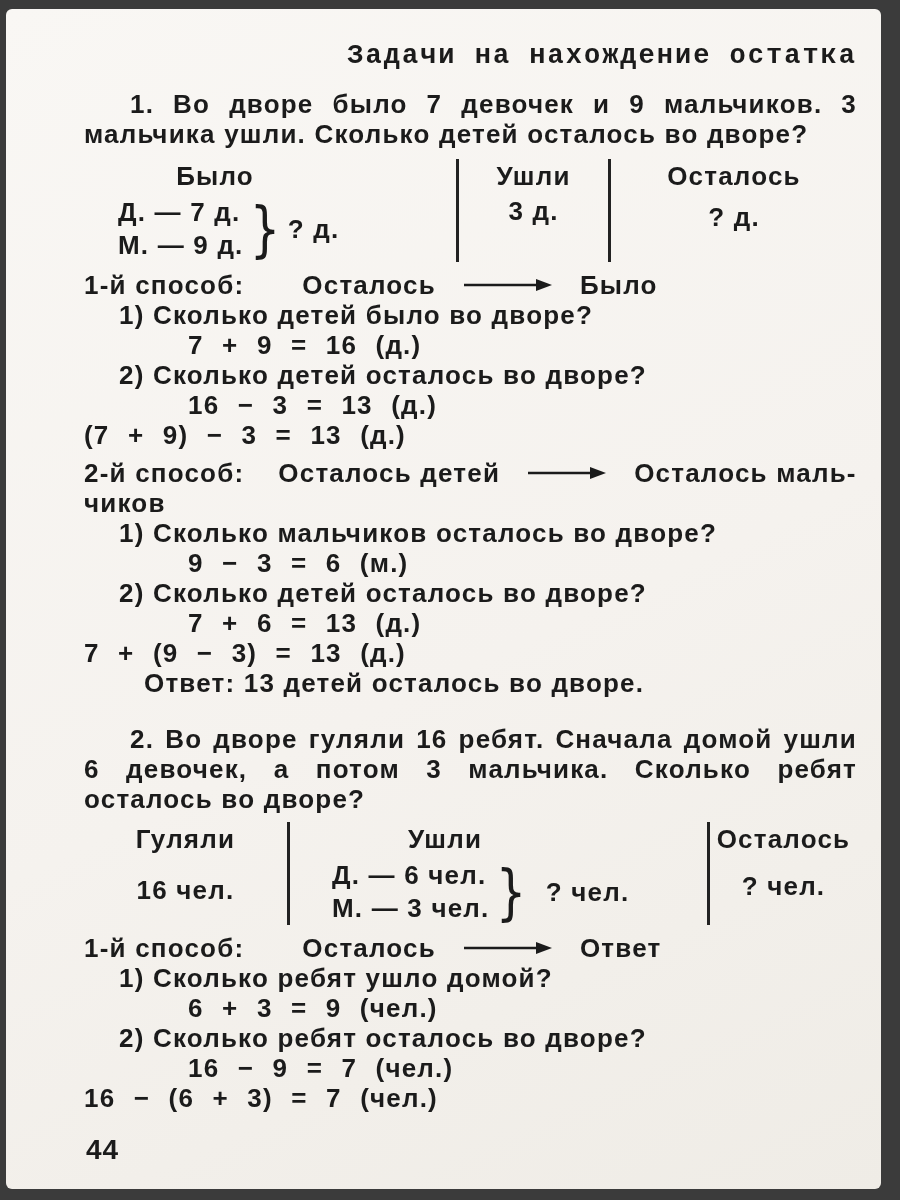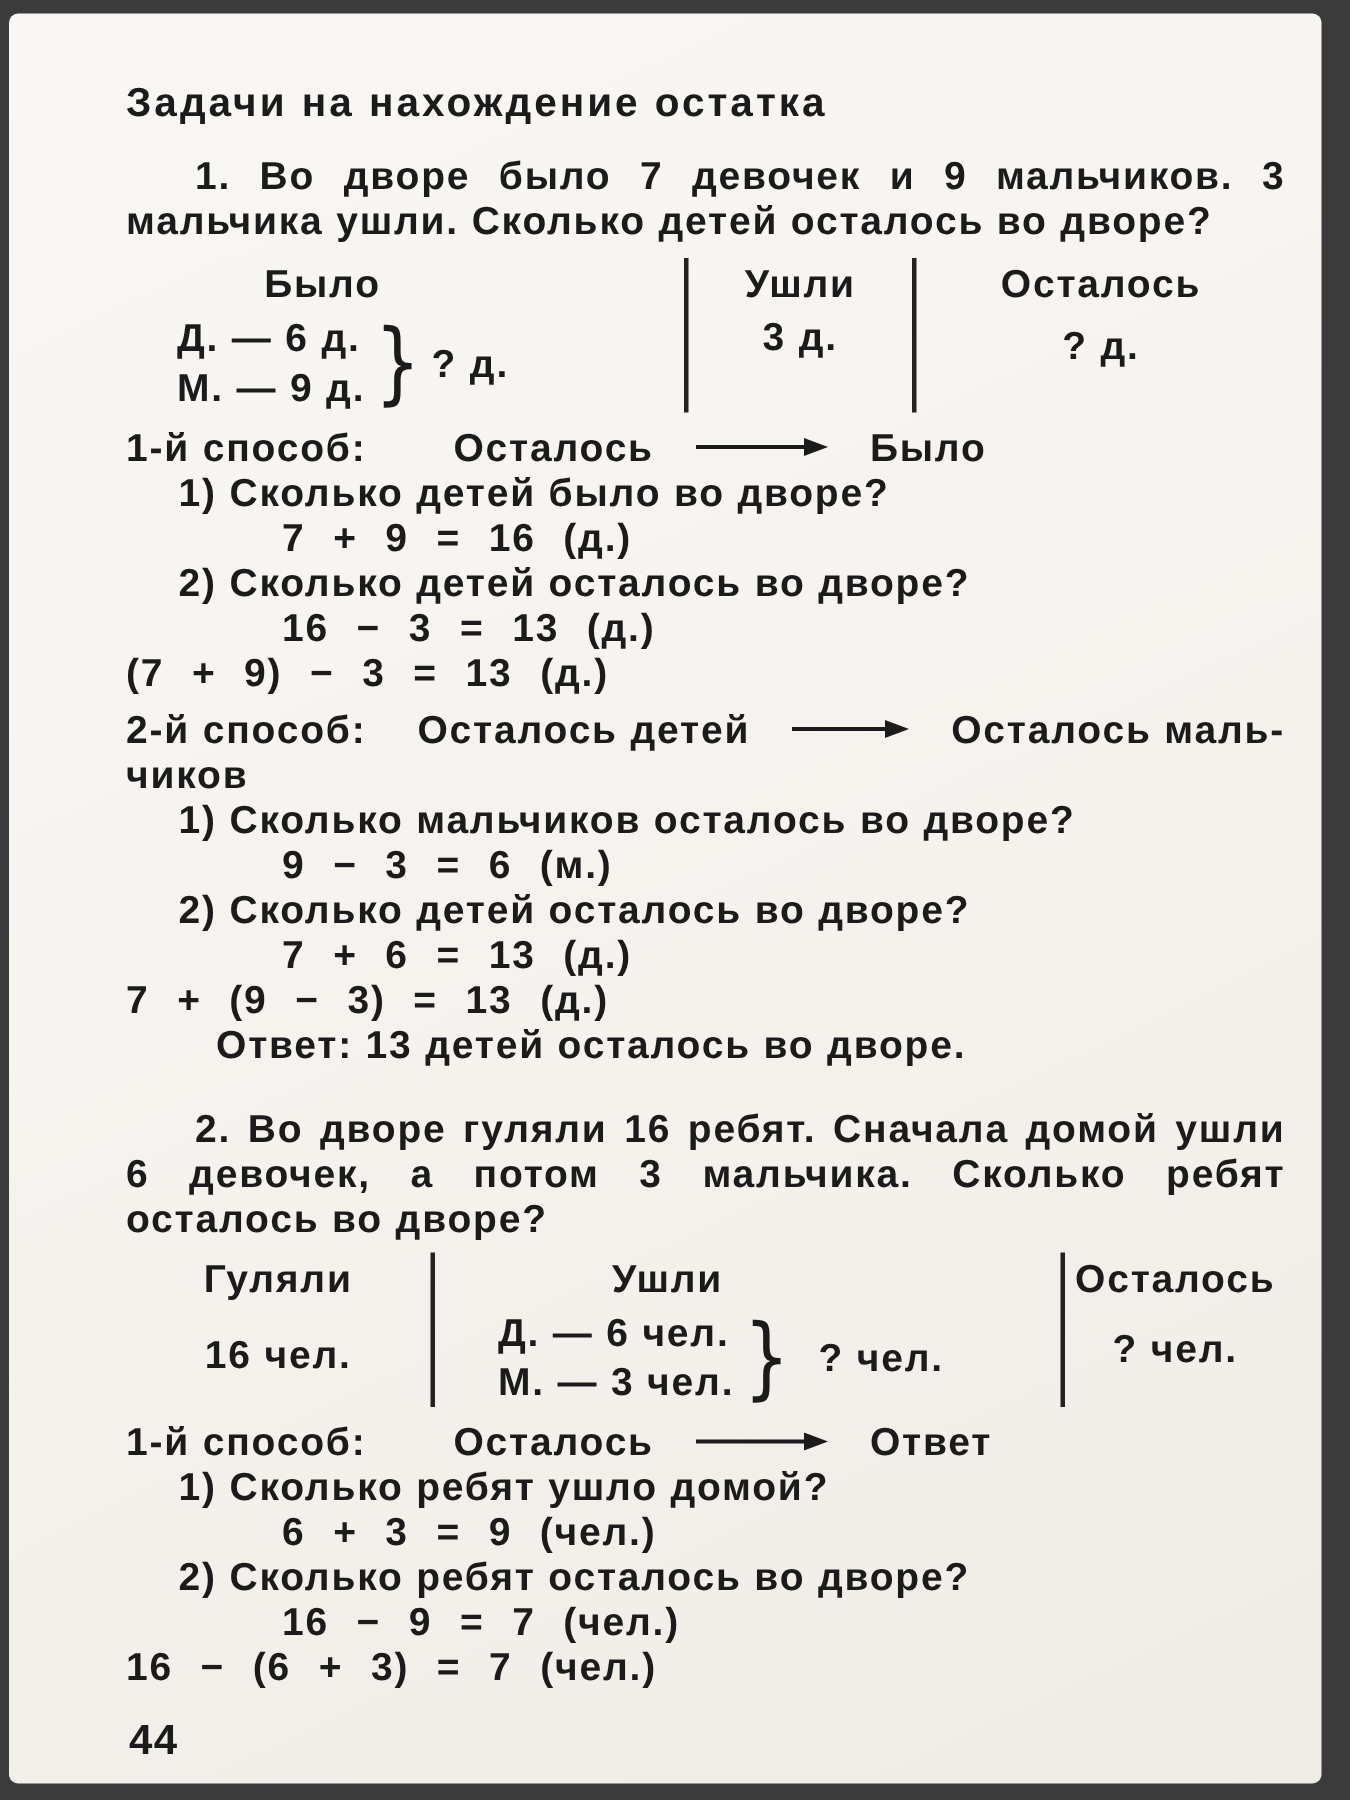--- a/index.html
+++ b/index.html
@@ -16,24 +16,25 @@
     border-radius:6px;
     color:#1b1b1b;
     font-weight:700;
     font-size:26px;
     letter-spacing:1.2px;
     padding:28px 24px 0 78px;
     overflow:hidden;
   }
   .title {
     font-size:27px;
-    text-align:left;
+    text-align:right;
     letter-spacing:2px;
-    margin:16px 0 18px 0;
+    margin:4px 0 18px 0;
     white-space:nowrap;
+    font-family:Liberation Mono, monospace;
   }
   .statement {
     text-align:justify;
     text-indent:46px;
     line-height:30px;
   }
   
   .table { display:flex; align-items:stretch; }
   .t1 { margin:10px 0 6px 0; }
   .t2 { margin:8px 0 6px 0; }
@@ -74,39 +75,39 @@
   .way.w2 .way-label { margin-right:6px; }
   .arrow-wrap { display:inline-flex; align-items:center; }
   .cont-line { line-height:30px; }
   .step { line-height:30px; white-space:nowrap; }
   .step.q { margin-left:35px; }
   .step.a { margin-left:104px; word-spacing:10px; }
   .combined { line-height:30px; word-spacing:10px; white-space:nowrap; }
   .answer { margin-left:60px; line-height:30px; white-space:nowrap; }
   .p2 { margin-top:26px; }
   .page-num {
-    position:absolute; left:80px; bottom:13px;
+    position:absolute; left:80px; bottom:23px;
     font-size:28px; letter-spacing:1px;
   }
 </style>
 </head>
 <body>
 
 <div class="paper">
 
   <h1 class="title">Задачи на нахождение остатка</h1>
 
   <p class="statement">1. Во дворе было 7 девочек и 9 мальчиков. 3 мальчика ушли. Сколько детей осталось во дворе?</p>
 
   <div class="table t1">
     <div class="col c1">
       <div class="th">Было</div>
       <div class="rowgroup">
         <div class="rows">
-          <div>Д. — 6 д.</div>
+          <div>Д. — 7 д.</div>
           <div>М. — 9 д.</div>
         </div>
         <div class="brace">}</div>
         <div class="bval">? д.</div>
       </div>
     </div>
     <div class="col c2 vline-l">
       <div class="th">Ушли</div>
       <div class="tv">3 д.</div>
     </div>

